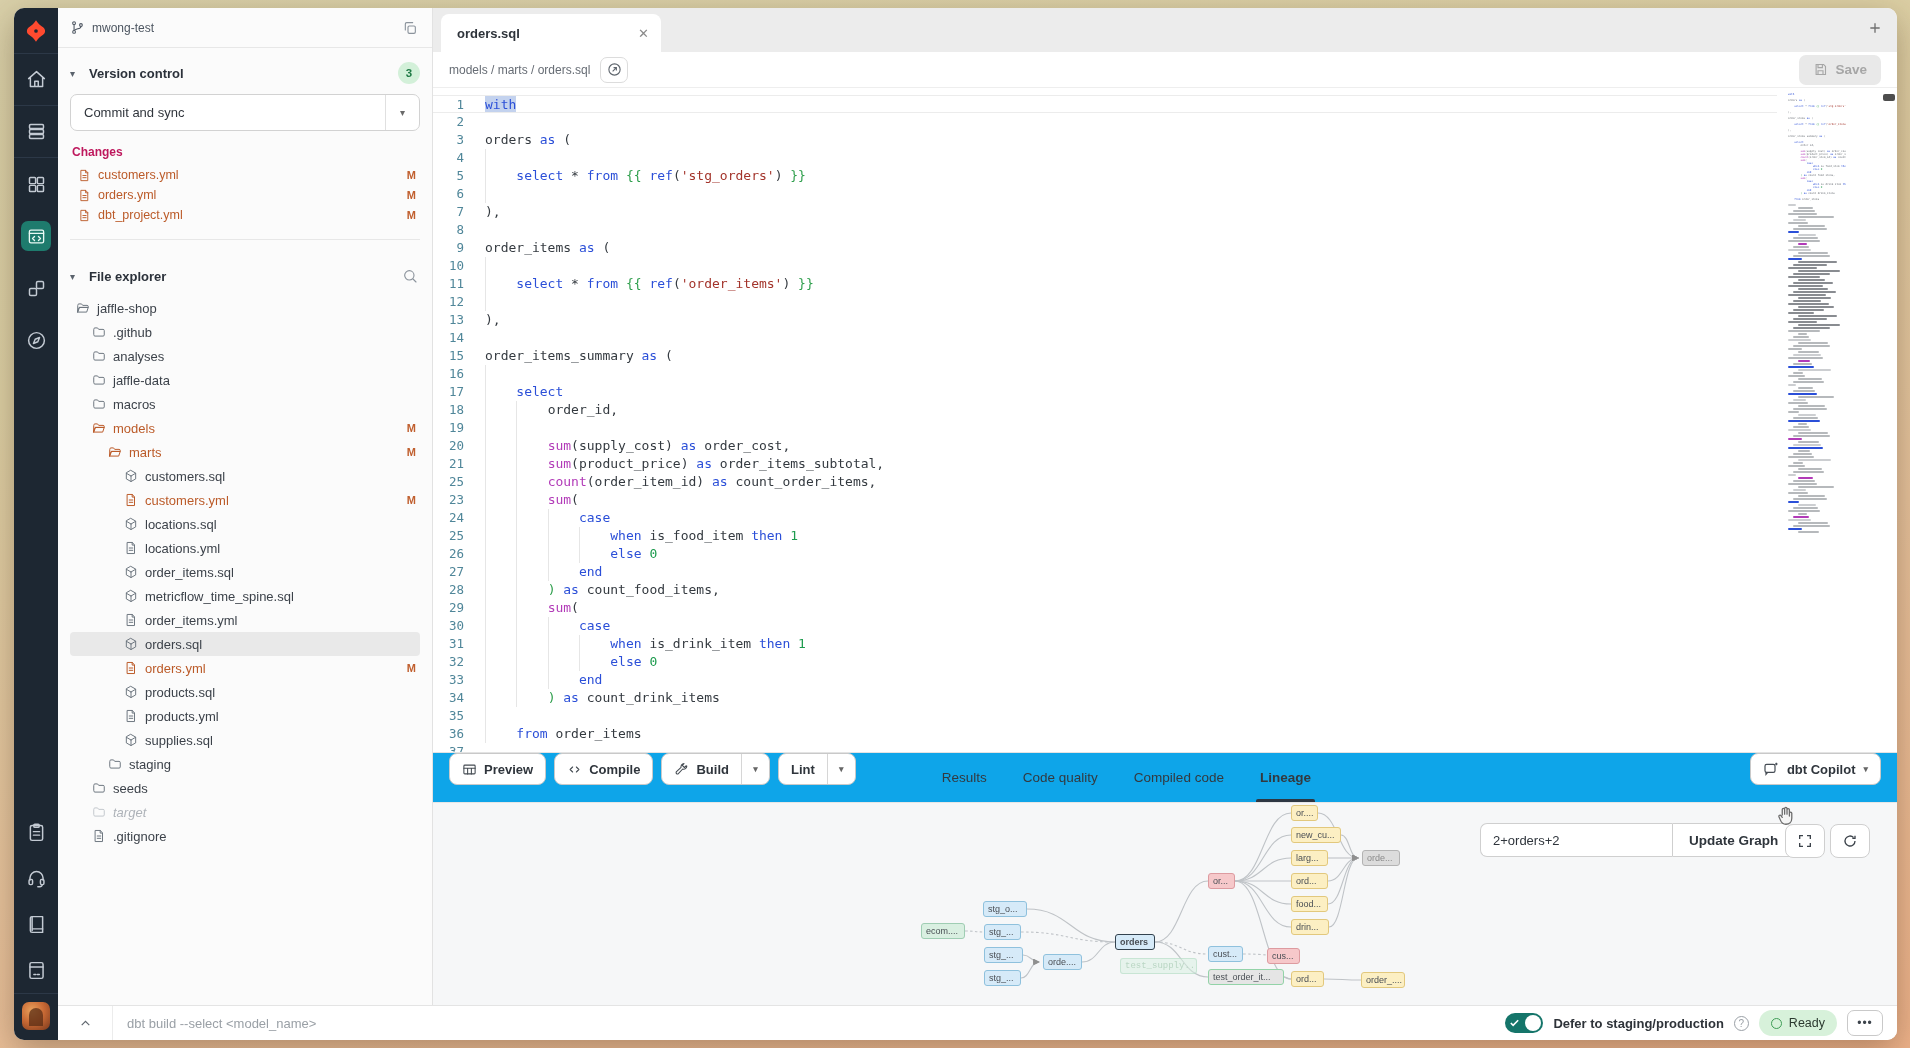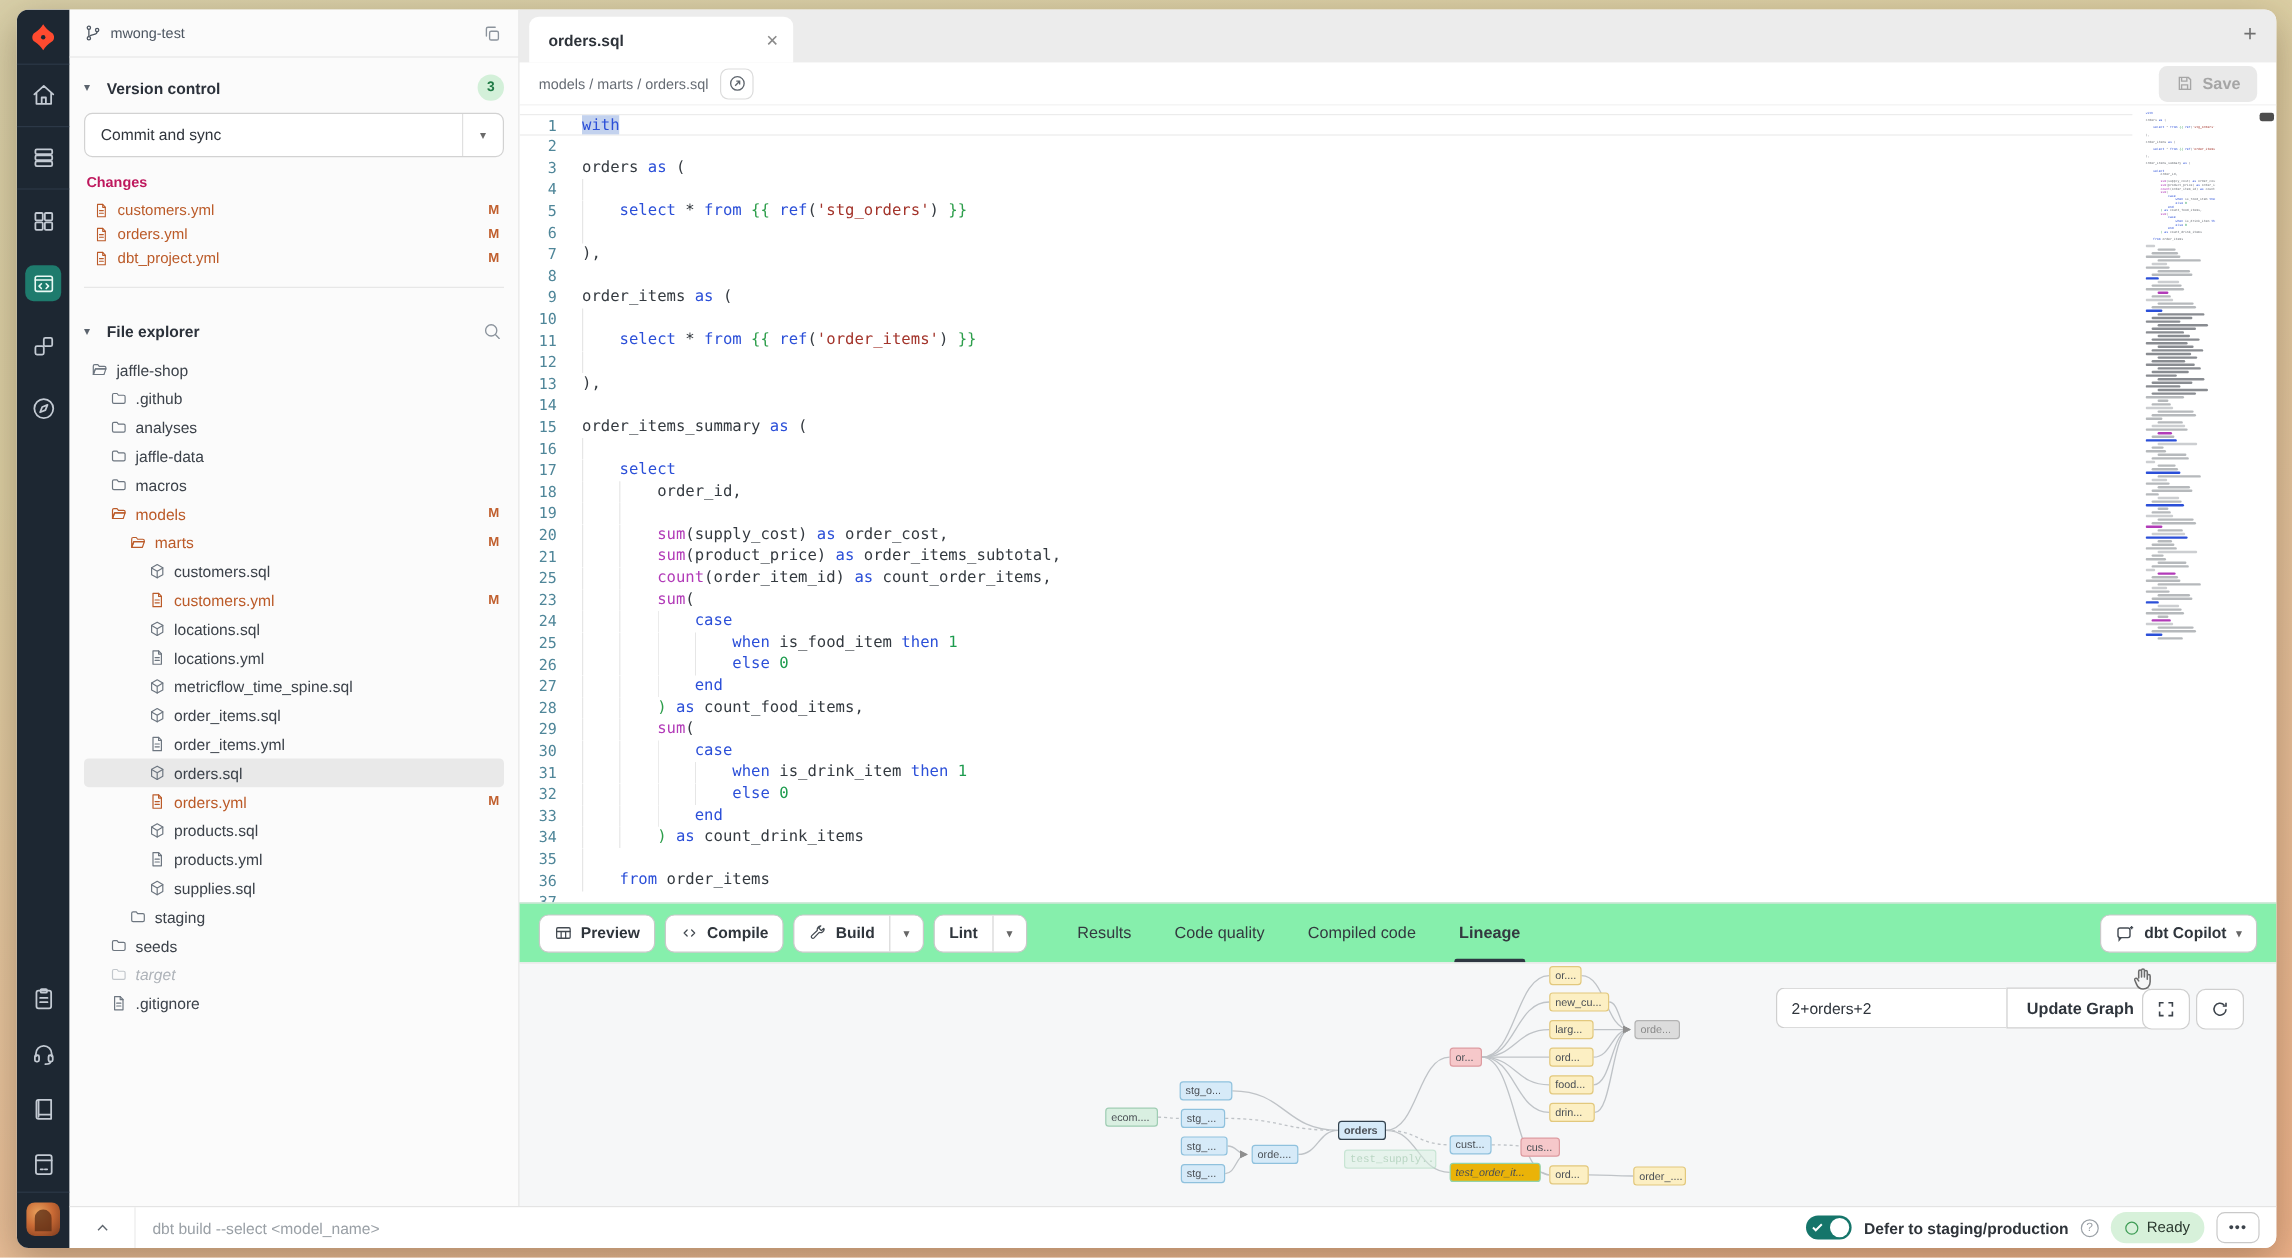--- a/index.html
+++ b/index.html
@@ -84,41 +84,41 @@
   .tk-jin { color:#2d9e4b; }
   .tk-num { color:#1d9b4e; }
   .tk-pz { color:#2d9e4b; }
   .tk-g { box-shadow:inset 1px 0 0 #e6e6e6; }
   .tk-sel { background:#c3d2ee; }
   #minimap { position:absolute; right:51px; top:5px; width:58px; height:630px; overflow:hidden; }
   .mm-line { height:3px; line-height:3px; font-size:2.6px; white-space:pre; overflow:hidden; }
   .mm-bar { height:2px; margin-bottom:1px; border-radius:1px; }
   #scroll-thumb { position:absolute; right:2px; top:6px; width:12px; height:7px; background:#4d4d4d; border-radius:2px; }
   
-  #toolbar { height:50px; flex:none; border-top:1px solid #e3e3e3; background:#86efac; display:flex; align-items:center; padding:0 16px; position:relative; }
+  #toolbar { height:50px; flex:none; border-top:1px solid #e3e3e3; background:#0ea5e9; display:flex; padding:0 16px; position:relative;gap:44px; }
   .action-btn { height:32px; border:1px solid #c9c9c9; border-radius:8px; background:#fff; display:flex; align-items:stretch; color:#2f353c; font-size:13px; font-weight:600; margin-right:8px; cursor:pointer; overflow:hidden; }
   .action-main { display:flex; align-items:center; gap:7px; padding:0 12px; }
   .action-main svg { width:15px; height:15px; color:#444b52; }
   .action-split { width:28px; border-left:1px solid #d6d6d6; display:flex; align-items:center; justify-content:center; color:#666; font-size:9px; }
   #result-tabs { display:flex; gap:36px; margin-left:34px; height:100%; align-items:center; }
   .rtab { font-size:13.5px; color:#33393f; height:100%; display:flex; align-items:center; position:relative; cursor:pointer; }
   .rtab.active { font-weight:600; }
   .rtab.active::after { content:""; position:absolute; left:-4px; right:-4px; bottom:0; height:3px; background:#2e3742; border-radius:2px 2px 0 0; }
   .copilot-btn { margin-left:auto; height:32px; border:1px solid #c9c9c9; border-radius:8px; background:#fff; display:flex; align-items:center; gap:8px; padding:0 12px; font-size:13px; font-weight:600; color:#2f353c; cursor:pointer; }
   .copilot-btn svg { width:16px; height:16px; color:#454c54; }
   .copilot-btn .dd { font-size:9px; color:#666; }
   
   #lineage { flex:none; height:203px; background:#f6f7f8; border-top:1px solid #e6e6e6; position:relative; overflow:hidden; }
   #lineage svg.edges { position:absolute; inset:0; pointer-events:none; }
   .lnode { position:absolute; height:16px; border-radius:3px; border:1px solid; font-size:9px; line-height:14px; padding:0 4px; overflow:hidden; white-space:nowrap; color:#4a4f55; background:#fff; cursor:pointer; }
   .lnode.model { background:#d6eaf8; border-color:#8fc1dd; }
   .lnode.source { background:#d9efe1; border-color:#9fcdb3; }
   .lnode.metric { background:#fcefc3; border-color:#e2c87d; }
   .lnode.pink { background:#f6c8ca; border-color:#dd9ba0; }
-  .lnode.test { background:#eab308; border-color:#93d3a8;font-style:italic; }
+  .lnode.test { background:#e5e5e5; border-color:#93d3a8; }
   .lnode.gray { background:#dcdcdc; border-color:#b3b3b3; color:#8a8a8a; }
   .lnode.selected { background:#d6eaf8; border:1.5px solid #33424e; font-weight:700; }
   .lnode.faded { background:rgba(213,240,224,.5); border-color:rgba(165,210,185,.45); color:#b9d6c3; }
   .lineage-controls { position:absolute; top:20px; left:1047px; display:flex; }
   .lg-input { width:192px; height:34px; border:1px solid #cfcfcf; border-right:none; border-radius:7px 0 0 7px; background:#fff; padding:0 12px; font-size:13px; color:#2f353c; font-family:"Liberation Sans",sans-serif; }
   .lg-update { height:34px; padding:0 16px; border:1px solid #cfcfcf; border-radius:0 7px 7px 0; background:#fff; font-size:13.5px; font-weight:600; color:#2f353c; cursor:pointer; }
   .lg-sq { position:absolute; top:21px; width:40px; height:34px; border:1px solid #cfcfcf; border-radius:8px; background:#fff; color:#3c434b; display:flex; align-items:center; justify-content:center; cursor:pointer; }
   .lg-sq svg { width:16px; height:16px; }
   #hand-cursor { position:absolute; left:1341px; top:2px; width:22px; height:22px; color:#5e6призн4a; color:#5e5e5e; }
   
@@ -371,28 +371,28 @@
                   <path d="M6 2.5h8l4 4V21.5H6z"></path>
                   <path d="M14 2.5V7h4M9 12h6M9 16h6"></path>
                 </svg>
                 <span>locations.yml</span>
               </div>
               <div class="tree-row" style="padding-left: 54px;">
                 <svg width="14" height="14" viewBox="0 0 24 24" fill="none" stroke="currentColor" stroke-width="1.7" stroke-linecap="round" stroke-linejoin="round">
                   <path d="M12 2.5l8 4.5v10l-8 4.5-8-4.5V7z"></path>
                   <path d="M12 12L4 7.3M12 12l8-4.7M12 12v9.5"></path>
                 </svg>
-                <span>metricflow_time_spine.sql</span>
+                <span>order_items.sql</span>
               </div>
               <div class="tree-row" style="padding-left: 54px;">
                 <svg width="14" height="14" viewBox="0 0 24 24" fill="none" stroke="currentColor" stroke-width="1.7" stroke-linecap="round" stroke-linejoin="round">
                   <path d="M12 2.5l8 4.5v10l-8 4.5-8-4.5V7z"></path>
                   <path d="M12 12L4 7.3M12 12l8-4.7M12 12v9.5"></path>
                 </svg>
-                <span>order_items.sql</span>
+                <span>metricflow_time_spine.sql</span>
               </div>
               <div class="tree-row" style="padding-left: 54px;">
                 <svg width="14" height="14" viewBox="0 0 24 24" fill="none" stroke="currentColor" stroke-width="1.7" stroke-linecap="round" stroke-linejoin="round">
                   <path d="M6 2.5h8l4 4V21.5H6z"></path>
                   <path d="M14 2.5V7h4M9 12h6M9 16h6"></path>
                 </svg>
                 <span>order_items.yml</span>
               </div>
               <div class="tree-row selected" style="padding-left: 54px;">
                 <svg width="14" height="14" viewBox="0 0 24 24" fill="none" stroke="currentColor" stroke-width="1.7" stroke-linecap="round" stroke-linejoin="round">

